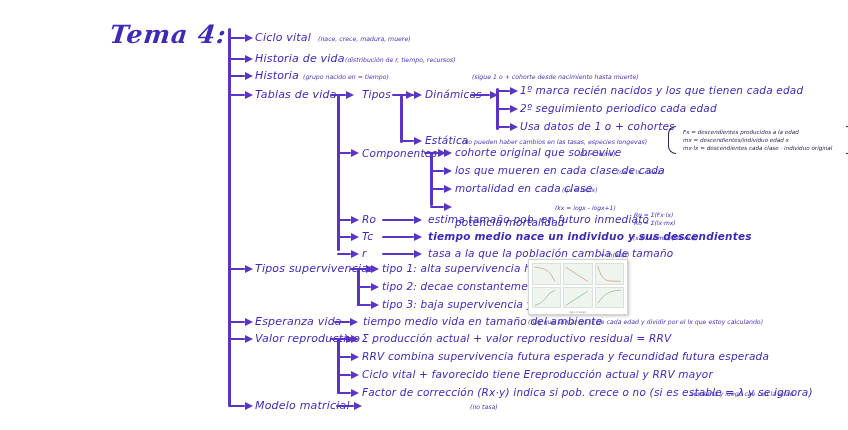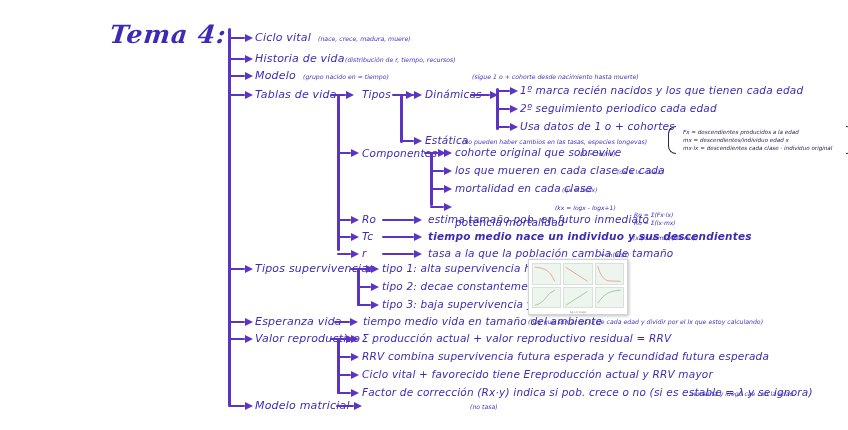--- a/index.html
+++ b/index.html
@@ -125,21 +125,21 @@
     <div class="shaft" style="width:17px;"></div>
       <div class="head" style="left:17px;"></div>
   </div>
 
   <div class="node lbl big" style="left:255px;top:31px;">Ciclo vital</div>
   <div class="node note" style="left:318px;top:35px;">(nace, crece, madura, muere)</div>
 
   <div class="node lbl big" style="left:255px;top:52px;">Historia de vida</div>
   <div class="node note" style="left:345px;top:56px;">(distribución de r, tiempo, recursos)</div>
 
-  <div class="node lbl big" style="left:255px;top:69px;">Modelo</div>
+  <div class="node lbl big" style="left:255px;top:69px;">Historia</div>
   <div class="node note" style="left:303px;top:73px;">(grupo nacido en = tiempo)</div>
 
   <div class="node lbl big" style="left:255px;top:88px;">Tablas de vida</div>
 
   <div class="node lbl big" style="left:255px;top:262px;">Tipos supervivencias</div>
 
   <div class="node lbl big" style="left:255px;top:315px;">Esperanza vida</div>
 
   <div class="node lbl big" style="left:255px;top:332px;">Valor reproductivo</div>
 

